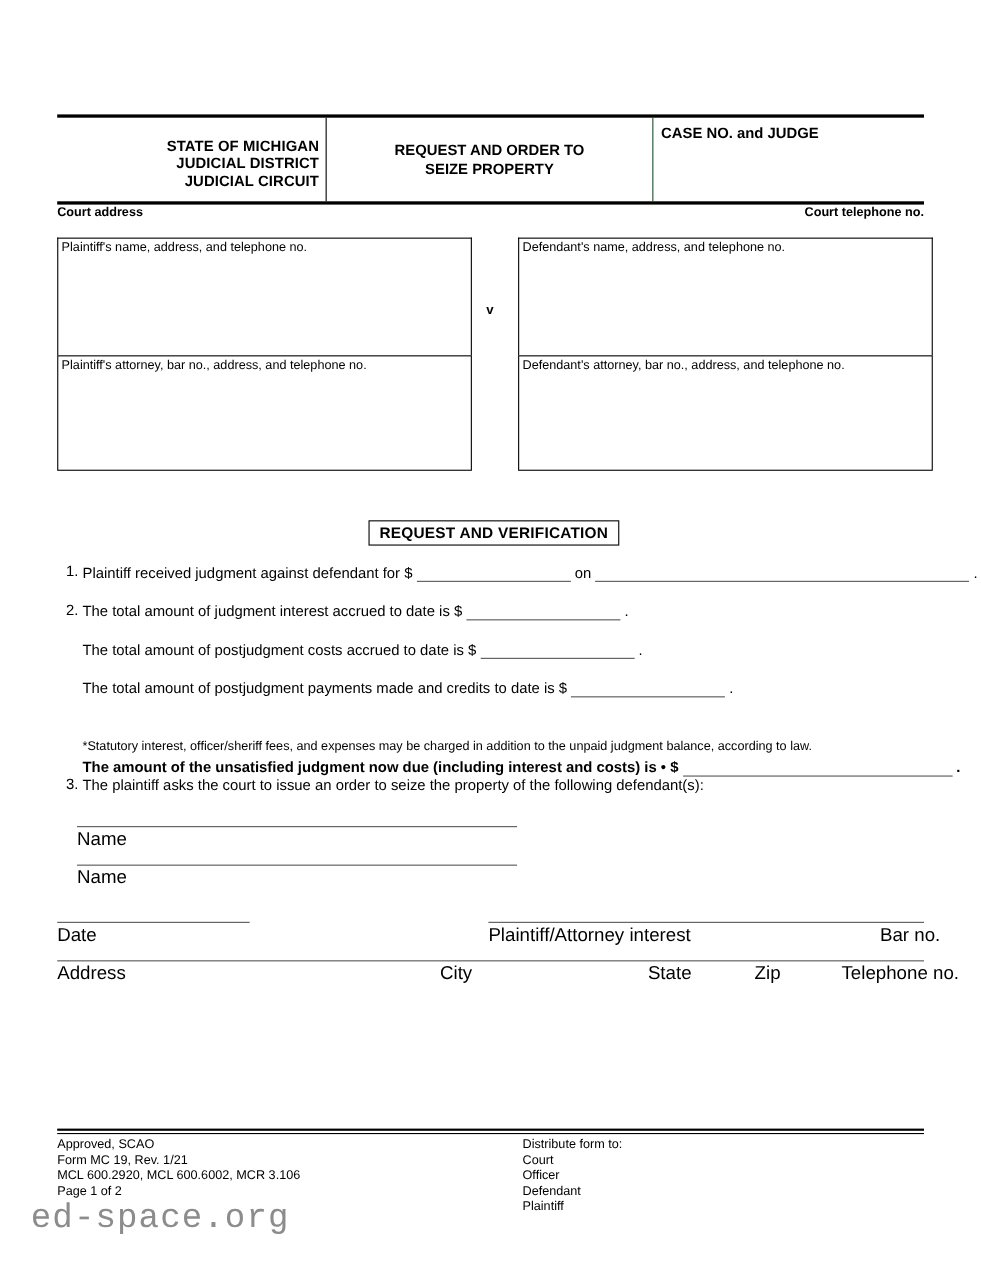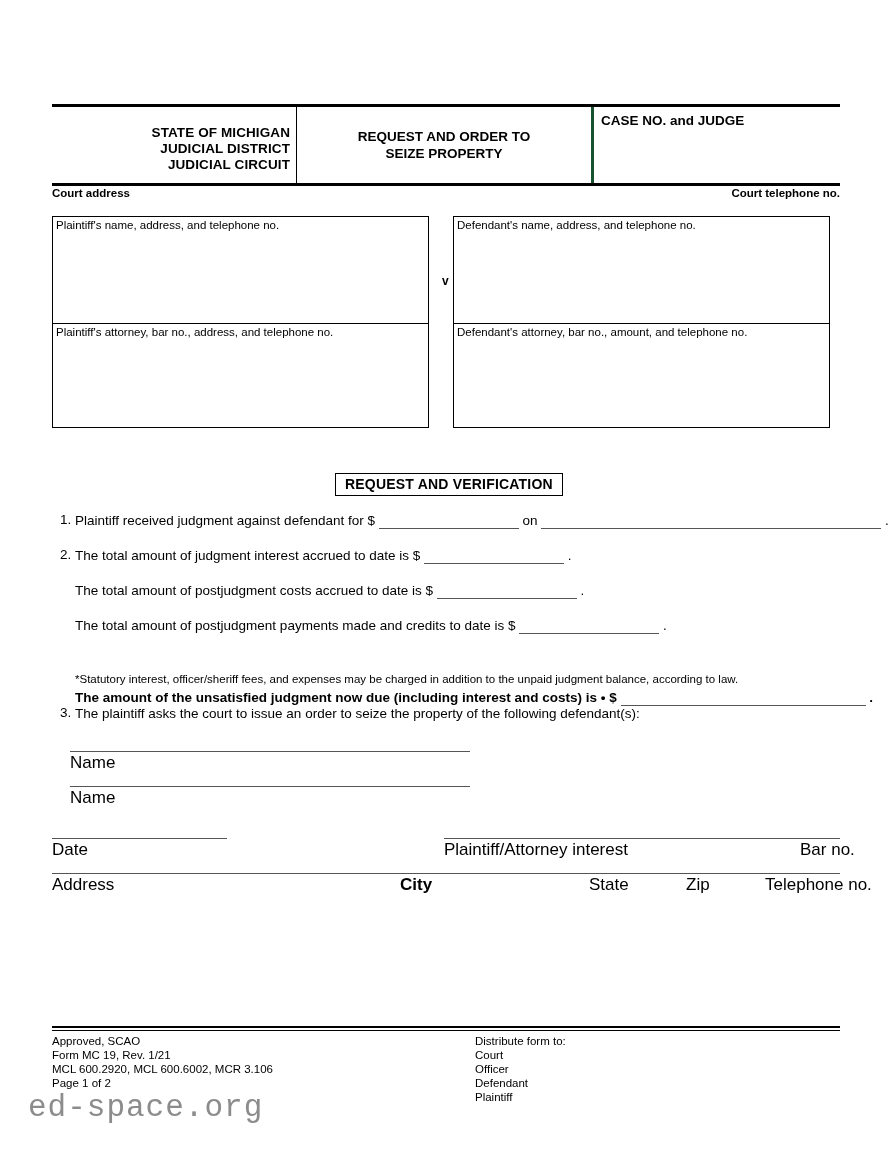--- a/index.html
+++ b/index.html
@@ -52,21 +52,21 @@
   }
   #caption-left .ln {
     font-size: 13.5px;
     font-weight: bold;
     line-height: 16px;
     letter-spacing: 0.1px;
   }
   #caption-mid {
     width: 297px;
     box-sizing: border-box;
-    border-right: 3px solid #14532d;
+    border-right: 1px solid #14532d;
     display: flex;
     align-items: center;
     justify-content: center;
     text-align: center;
   }
   #caption-mid .ln {
     font-size: 13.5px;
     font-weight: bold;
     line-height: 17px;
   }
@@ -96,21 +96,21 @@
     width: 788px;
     height: 249px;
   }
   .party-col {
     position: absolute;
     top: 0;
     width: 377px;
     height: 212px;
   }
   .party-col.left  { left: 0; }
-  .party-col.right { left: 401px; }
+  .party-col.right { left: 419px; }
 
   .party-box {
     border: 1px solid #000;
     box-sizing: border-box;
     padding: 2px 0 0 3px;
     font-size: 11.5px;
     line-height: 13px;
   }
   .party-box.name { height: 107px; border-bottom: none; }
   .party-box.atty { height: 105px; }
@@ -254,21 +254,21 @@
       </div>
     </div>
 
     <div id="v-sep">v</div>
 
     <div class="party-col right">
       <div class="party-box name">
         <span>Defendant's name, address, and telephone no.</span>
       </div>
       <div class="party-box atty">
-        <span>Defendant's attorney, bar no., amount, and telephone no.</span>
+        <span>Defendant's attorney, bar no., address, and telephone no.</span>
       </div>
     </div>
 
   </div>
 
   <div id="section-title">REQUEST AND VERIFICATION</div>
 
   <div class="num" style="left:60px; top:512px;">1.</div>
   <div class="item" style="left:75px; top:512px;">
     <span>Plaintiff received judgment against defendant for $</span>
@@ -315,21 +315,21 @@
   <div class="sig-lbl" style="left:70px; top:788px;">Name</div>
 
   <div class="sig-line" style="left:52px; top:838px; width:175px;"></div>
   <div class="sig-line" style="left:444px; top:838px; width:396px;"></div>
   <div class="sig-lbl" style="left:52px; top:840px;">Date</div>
   <div class="sig-lbl" style="left:444px; top:840px;">Plaintiff/Attorney interest</div>
   <div class="sig-lbl" style="left:800px; top:840px;">Bar no.</div>
 
   <div class="sig-line" style="left:52px; top:873px; width:788px;"></div>
   <div class="sig-lbl" style="left:52px; top:875px;">Address</div>
-  <div class="sig-lbl" style="left:400px; top:875px;font-weight:bold;">City</div>
+  <div class="sig-lbl" style="left:400px; top:875px;">City</div>
   <div class="sig-lbl" style="left:589px; top:875px;">State</div>
   <div class="sig-lbl" style="left:686px; top:875px;">Zip</div>
   <div class="sig-lbl" style="left:765px; top:875px;">Telephone no.</div>
 
   <div id="footer">
     <div class="rule-double"></div>
     <div id="footer-body">
 
       <div id="footer-left">
         <div class="ln">Approved, SCAO</div>

